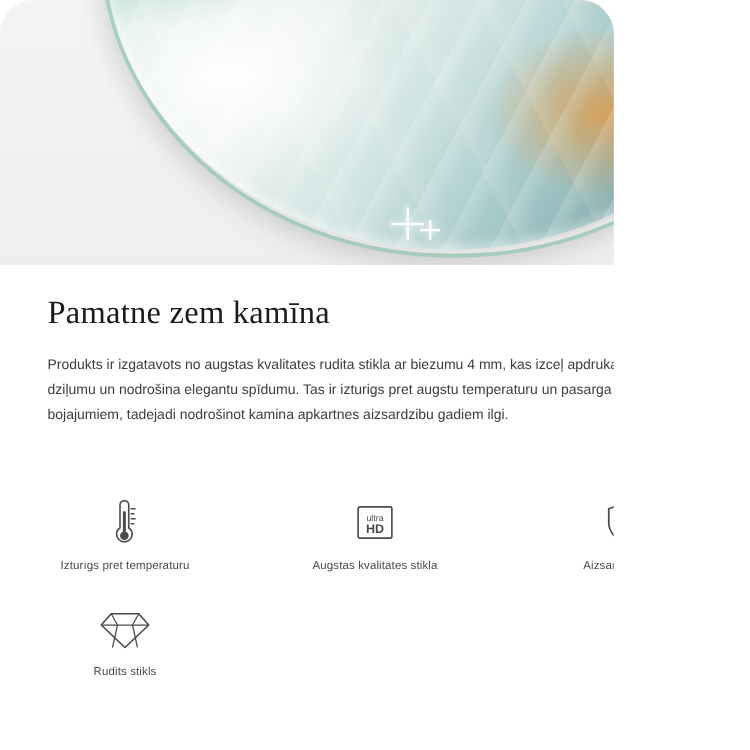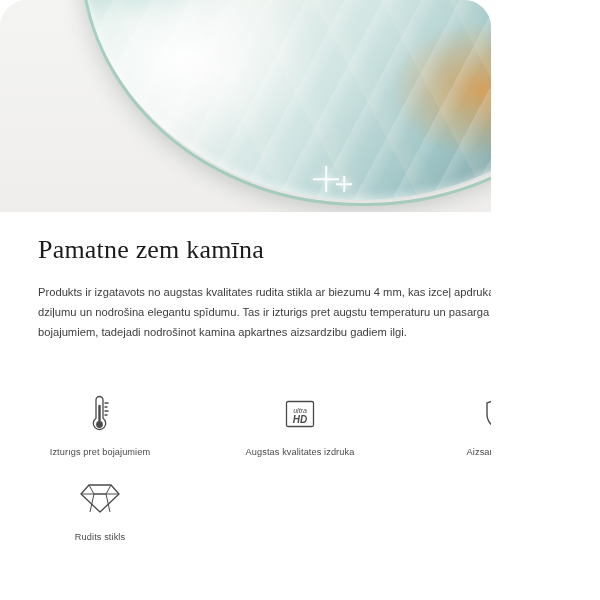--- a/index.html
+++ b/index.html
@@ -137,23 +137,22 @@
   }
   .feature {
     display: flex;
     flex-direction: column;
     align-items: center;
     justify-content: flex-start;
   }
   .feature-icon {
     height: 44px;
     display: flex;
-    align-items: flex-start;
+    align-items: flex-end;
     justify-content: center;
-    font-style: italic;
   }
   .feature-label {
     margin-top: 9px;
     font-size: 9.2px;
     color: #4a4a4a;
     text-align: center;
     letter-spacing: .1px;
   }
   svg { display: block; }
 </style>
@@ -181,32 +180,32 @@
 
     <div class="feature">
       <div class="feature-icon">
         <svg width="34" height="40" viewBox="0 0 34 40" fill="none" stroke="#4a4a4a" stroke-width="1.3">
           <path d="M13 6a3.5 3.5 0 0 1 7 0v18.2a6.2 6.2 0 1 1-7 0V6z"></path>
           <path d="M16.5 12v14.5" stroke-width="2.4" stroke-linecap="round"></path>
           <circle cx="16.5" cy="30.5" r="3.4" fill="#4a4a4a" stroke="none"></circle>
           <path d="M21.5 9h4M21.5 13h3M21.5 17h4M21.5 21h3"></path>
         </svg>
       </div>
-      <div class="feature-label">Izturıgs pret bojajumiem</div>
+      <div class="feature-label">Izturıgs pret temperaturu</div>
     </div>
 
     <div class="feature">
       <div class="feature-icon">
         <svg width="40" height="40" viewBox="0 0 40 40">
           <rect x="6.5" y="7.5" width="27" height="25" rx="1.5" fill="none" stroke="#4a4a4a" stroke-width="1.3"></rect>
           <text x="20" y="18.5" font-family="Liberation Sans, sans-serif" font-size="7" fill="#4a4a4a" text-anchor="middle">ultra</text>
           <text x="20" y="28.5" font-family="Liberation Sans, sans-serif" font-size="10" font-weight="bold" fill="#4a4a4a" text-anchor="middle">HD</text>
         </svg>
       </div>
-      <div class="feature-label">Augstas kvalitates izdruka</div>
+      <div class="feature-label">Augstas kvalitates stikla</div>
     </div>
 
     <div class="feature">
       <div class="feature-icon">
         <svg width="36" height="40" viewBox="0 0 36 40">
           <path d="M18 4.5 31 9v11c0 8-6 13.2-13 15.6C11 33.2 5 28 5 20V9L18 4.5z" fill="none" stroke="#4a4a4a" stroke-width="1.4"></path>
           <path d="M12.2 19.6l4.3 4.3 8-8.6" fill="none" stroke="#4a4a4a" stroke-width="1.8" stroke-linecap="round" stroke-linejoin="round"></path>
         </svg>
       </div>
       <div class="feature-label">Aizsarga virsmu</div>

